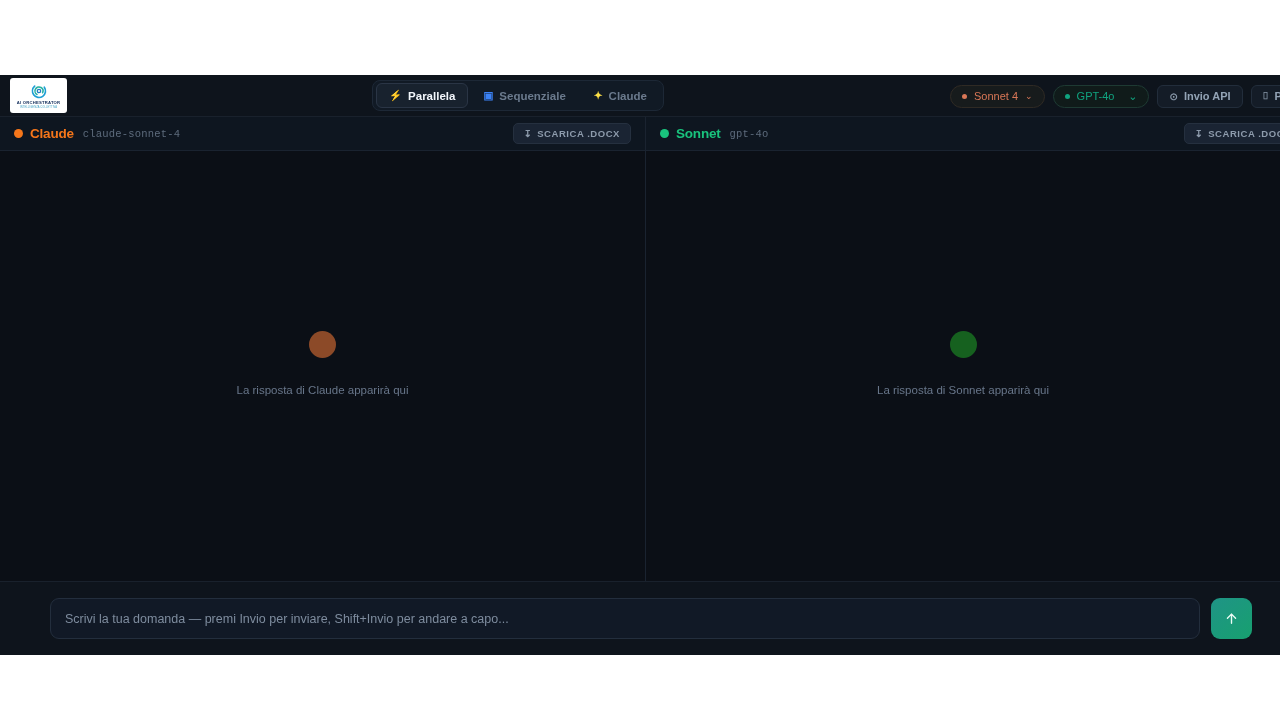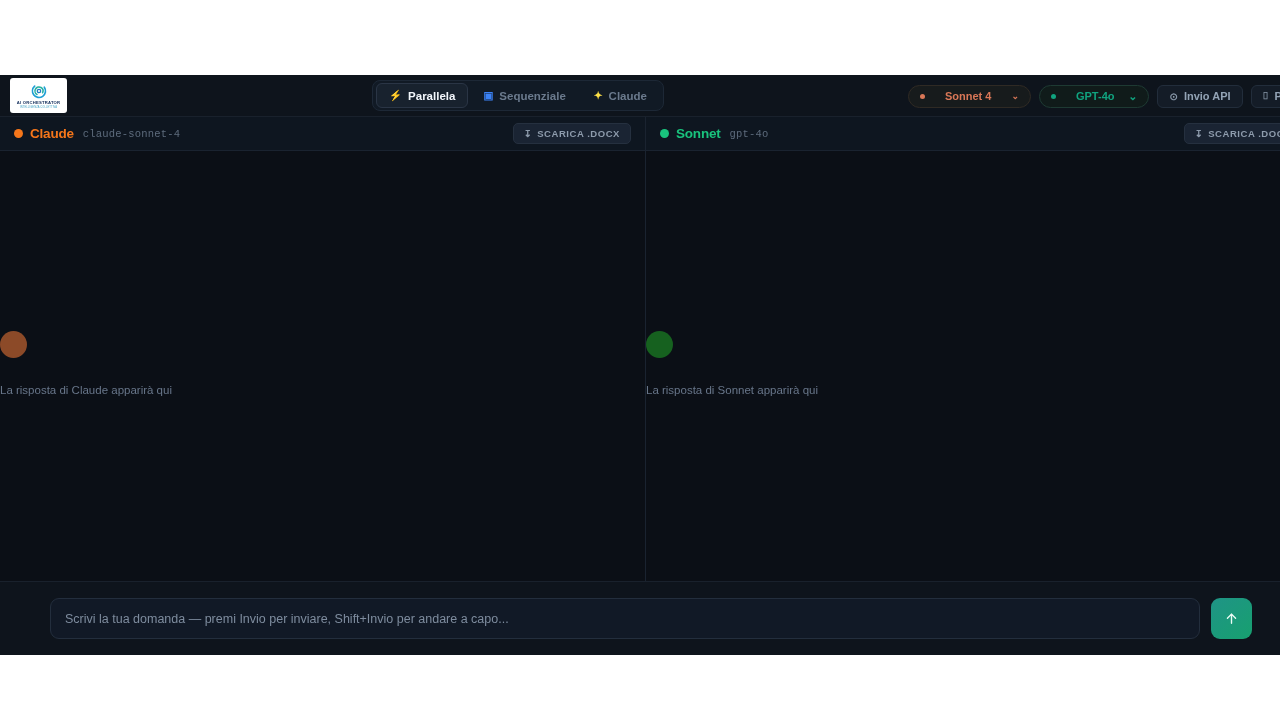--- a/index.html
+++ b/index.html
@@ -75,24 +75,24 @@
   .tab .tico.bolt { color:#fbbf24; }
   .tab .tico.seq  { color:#3b82f6; }
   .tab .tico.syn  { color:#fde047; }
 
   .header-right {
     position:absolute; right:-42px; top:0;
     height:42px;
     display:flex; align-items:center; gap:8px;
   }
   .pill {
-    display:flex; align-items:center; gap:20px;
+    display:flex; align-items:center; gap:7px;
     height:23px; padding:0 11px;
     border-radius:999px;
-    font-size:11px; font-weight:700;
+    font-size:11px; font-weight:400;
     white-space:nowrap; cursor:pointer;
   }
   .pill.claude {
     background:#171b1c; border:1px solid #2f2a24; color:#d97757;
   }
   .pill.gpt {
     background:#101b1a; border:1px solid #1e3a33; color:#10a37f;
     padding-right:34px; position:relative;
   }
   .dot { width:5px; height:5px; border-radius:50%; flex:0 0 5px; }
@@ -150,21 +150,21 @@
     color:#8e9cad; font-size:9.5px; font-weight:700;
     letter-spacing:.55px; white-space:nowrap; cursor:pointer;
   }
   .panel.left  .dl-btn { right:14px; }
   .panel.right .dl-btn { right:-22px; }
 
   .panel-body {
     flex:1; min-height:0;
     background:#0b0f16;
     display:flex; flex-direction:column;
-    align-items:flex-start; justify-content:center;
+    align-items:center; justify-content:center;
   }
   .ph-circle { width:27px; height:27px; border-radius:50%; margin-bottom:22px; }
   .ph-circle.orange { background:#8c4a28; }
   .ph-circle.green  { background:#16611f; }
   .ph-text {
     font-size:11.5px; color:#68768a;
     text-align:center; line-height:1.75;
     max-width:190px;
   }
 

